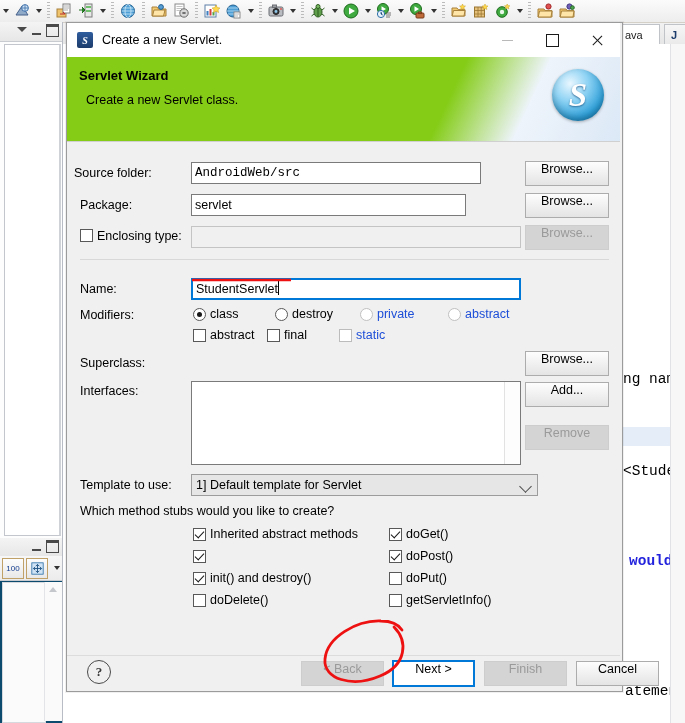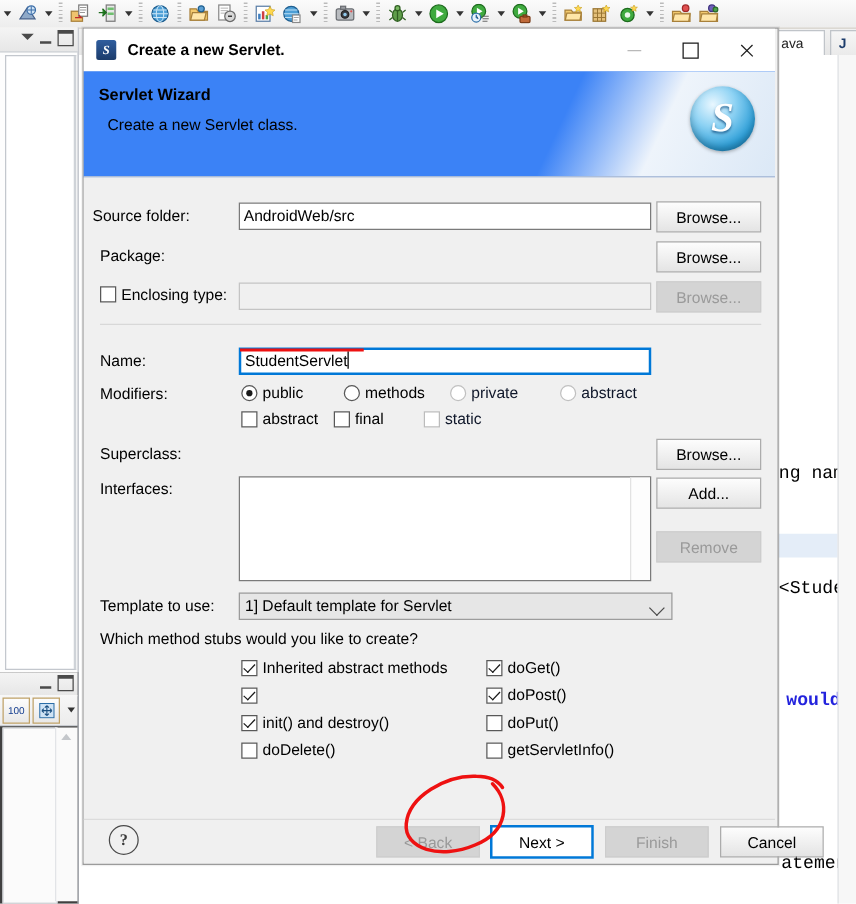--- a/index.html
+++ b/index.html
@@ -39,21 +39,21 @@
     position: absolute; left: 0; top: 0; width: 62px; height: 19px;
     background: linear-gradient(#f4f4f4, #e7e7e7);
     border-bottom: 1px solid #c8cbd0;
   }
   .ide-left-body {
     position: absolute; left: 4px; top: 22px; width: 54px; height: 490px;
     background: #fff; border: 1px solid #c3c7cd; border-right: 2px solid #cfd3d8;
   }
   .ide-left-panel2 {
     position: absolute; left: 0; top: 538px; width: 62px; height: 185px;
-    background: #404040; border-right: 1px solid #b8bcc4;
+    background: #0c4a6e; border-right: 1px solid #b8bcc4;
   }
   .ide-left-head2 {
     position: absolute; left: 0; top: 0; width: 62px; height: 18px;
     background: linear-gradient(#f4f4f4, #e7e7e7);
     border-bottom: 1px solid #c8cbd0;
   }
   .ide-left-tools {
     position: absolute; left: 0; top: 18px; width: 62px; height: 24px;
     background: linear-gradient(#f7f7f7, #ececec);
     border-bottom: 1px solid #c8cbd0;
@@ -128,36 +128,36 @@
     background: #ffffff;
     display: flex; align-items: center;
   }
   .dlg-title-icon {
     width: 16px; height: 16px; margin-left: 10px; border-radius: 2px;
     background: linear-gradient(#2f5d9e, #1c3c6b);
     display: inline-flex; align-items: center; justify-content: center;
     color: #fff; font-size: 10px; font-style: italic; font-weight: bold;
     font-family: "Liberation Serif", serif;
   }
-  .dlg-title-text { margin-left: 9px; font-size: 12.5px; color: #000; font-weight: bold; }
+  .dlg-title-text { margin-left: 9px; font-size: 12.5px; color: #000; }
   .dlg-wbtns { position: absolute; right: 0; top: 0; height: 34px; display: flex; }
   .wbtn { width: 45px; height: 34px; display: inline-flex;
     align-items: center; justify-content: center; }
   .wbtn .gm { width: 11px; height: 1px; background: #b9b9b9; }
   .wbtn .gx { width: 11px; height: 11px; border: 1.3px solid #1a1a1a; }
   .wbtn .gc { position: relative; width: 13px; height: 13px; }
   .wbtn .gc:before, .wbtn .gc:after {
     content: ""; position: absolute; left: 0; top: 6px; width: 13px; height: 1.3px;
     background: #1a1a1a; }
   .wbtn .gc:before { transform: rotate(45deg); }
   .wbtn .gc:after  { transform: rotate(-45deg); }
 
   .dlg-header {
     position: absolute; left: 0; top: 34px; width: 553px; height: 84px;
-    background: #3b82f6; border-bottom: 1px solid #d0d0d0;
+    background: #84cc16; border-bottom: 1px solid #d0d0d0;
     overflow: hidden;
   }
   .dlg-header .shine {
     position: absolute; right: 0; top: 0; width: 200px; height: 84px;
     background: linear-gradient(115deg, rgba(255,255,255,0) 20%, #eef4fb 55%, #dbe8f6 100%);
   }
   .dlg-h1 { position: absolute; left: 12px; top: 11px; font-size: 13px;
     font-weight: bold; color: #000; }
   .dlg-h2 { position: absolute; left: 19px; top: 36px; font-size: 12.5px; color: #000; }
   .servlet-logo {
@@ -170,38 +170,38 @@
   .servlet-logo span {
     font-family: "Liberation Serif", serif; font-size: 33px; font-weight: bold;
     font-style: italic; color: #ffffff;
     text-shadow: 0 1px 2px rgba(20,80,130,0.8);
   }
 
   .dlg-body { position: absolute; left: 0; top: 119px; width: 553px; height: 513px;
     background: #f0f0f0; }
 
   .lbl { position: absolute; font-size: 12.5px; color: #000; }
-  .lbl.dim { color: #0f172a; }
+  .lbl.dim { color: #1d4ed8; }
 
   .tfield {
     position: absolute; height: 22px; background: #ffffff;
     border: 1px solid #7a7a7a; box-sizing: border-box;
     font-size: 12.5px; color: #000; padding: 0 3px; line-height: 20px;
     white-space: nowrap; overflow: hidden;
   }
   .tfield.focus { border: 2px solid #0078d7; line-height: 18px; }
   .tfield.disabled { background: #f0f0f0; border: 1px solid #c4c4c4; }
   .caret { display: inline-block; width: 1px; height: 14px; background: #000;
     vertical-align: -2px; }
 
   .btn {
     position: absolute; height: 25px; box-sizing: border-box;
     background: linear-gradient(#fdfdfd, #e4e4e4);
     border: 1px solid #acacac; font-size: 12.5px; color: #000;
-    display: flex; align-items: center; justify-content: center;
+    display: flex; align-items: flex-start; justify-content: center;
   }
   .btn.flat-dis { background: #d4d4d4; border: 1px solid #cdcdcd; color: #9a9a9a; }
   .btn.default { border: 2px solid #0078d7; background: #ffffff; }
 
   .cb { position: absolute; width: 13px; height: 13px; box-sizing: border-box;
     border: 1px solid #585858; background: #fff; }
   .cb.dim { border-color: #bcbcbc; }
   .cb.checked:after {
     content: ""; position: absolute; left: 3px; top: 0px; width: 4px; height: 8px;
     border: solid #1a1a1a; border-width: 0 1.6px 1.6px 0; transform: rotate(43deg);
@@ -498,26 +498,27 @@
       <div class="dlg-h1">Servlet Wizard</div>
       <div class="dlg-h2">Create a new Servlet class.</div>
       <div class="servlet-logo">
         <span>S</span>
       </div>
     </div>
 
     <div class="dlg-body">
 
       <div class="lbl" style="left:7px; top:24px;">Source folder:</div>
-      <div class="tfield" style="left:124px; top:20px; width:330px;">AndroidWeb/src</div>
+      <div class="tfield" style="left:124px; top:20px; width:290px;font-family:Liberation Mono, monospace;">AndroidWeb/src</div>
       <div class="btn" style="left:458px; top:19px; width:84px;">
         <span>Browse...</span>
       </div>
 
       <div class="lbl" style="left:13px; top:56px;">Package:</div>
+      <div class="tfield" style="left:124px; top:52px; width:275px;">servlet</div>
       <div class="btn" style="left:458px; top:51px; width:84px;">
         <span>Browse...</span>
       </div>
 
       <div class="cb" style="left:13px; top:87px;"></div>
       <div class="lbl" style="left:30px; top:87px;">Enclosing type:</div>
       <div class="tfield disabled" style="left:124px; top:84px; width:330px;"></div>
       <div class="btn flat-dis" style="left:458px; top:83px; width:84px;">
         <span>Browse...</span>
       </div>
@@ -525,24 +526,24 @@
       <div class="hr" style="left:13px; top:117px; width:529px;"></div>
 
       <div class="lbl" style="left:13px; top:140px;">Name:</div>
       <div class="tfield focus" style="left:124px; top:136px; width:330px;">
         <span>StudentServlet</span><span class="caret"></span>
       </div>
 
       <div class="lbl" style="left:13px; top:166px;">Modifiers:</div>
 
       <div class="rb sel" style="left:126px; top:166px;"></div>
-      <div class="lbl" style="left:143px; top:165px;">public</div>
+      <div class="lbl" style="left:143px; top:165px;">class</div>
 
       <div class="rb" style="left:208px; top:166px;"></div>
-      <div class="lbl" style="left:225px; top:165px;">methods</div>
+      <div class="lbl" style="left:225px; top:165px;">destroy</div>
 
       <div class="rb dim" style="left:293px; top:166px;"></div>
       <div class="lbl dim" style="left:310px; top:165px;">private</div>
 
       <div class="rb dim" style="left:381px; top:166px;"></div>
       <div class="lbl dim" style="left:398px; top:165px;">abstract</div>
 
       <div class="cb" style="left:126px; top:187px;"></div>
       <div class="lbl" style="left:143px; top:186px;">abstract</div>
 

